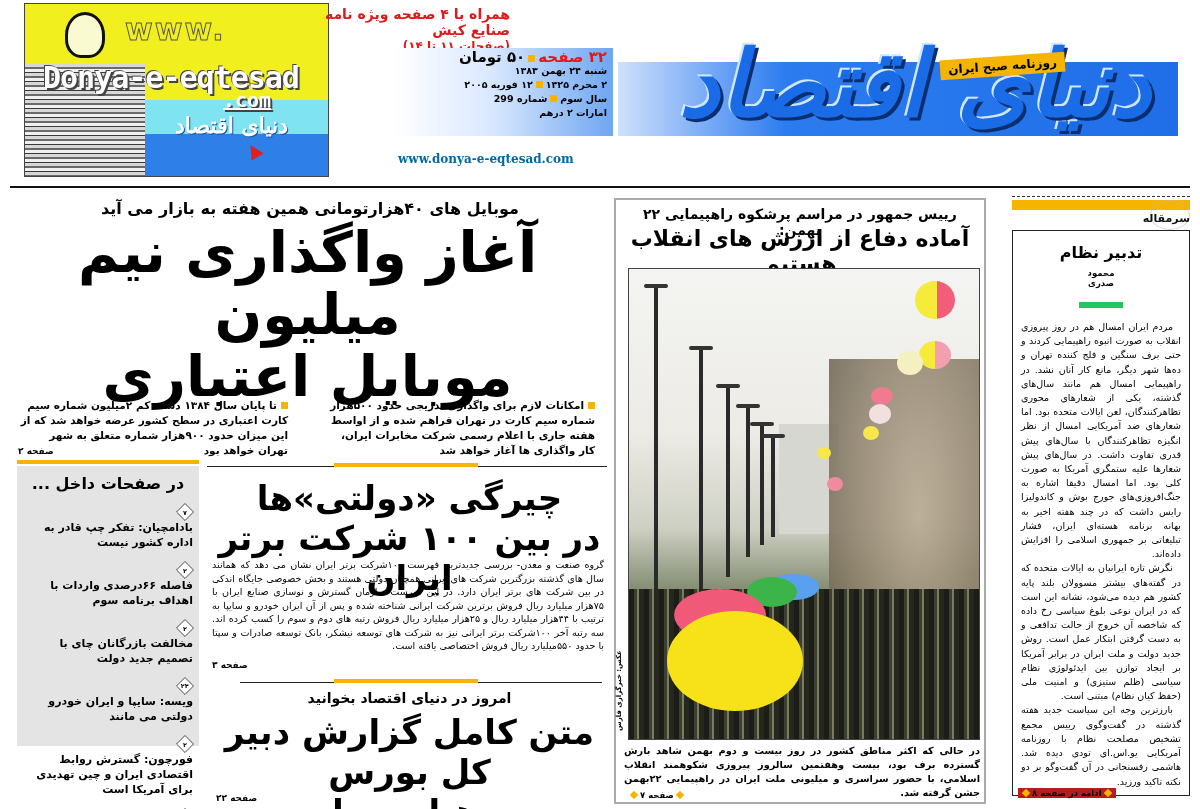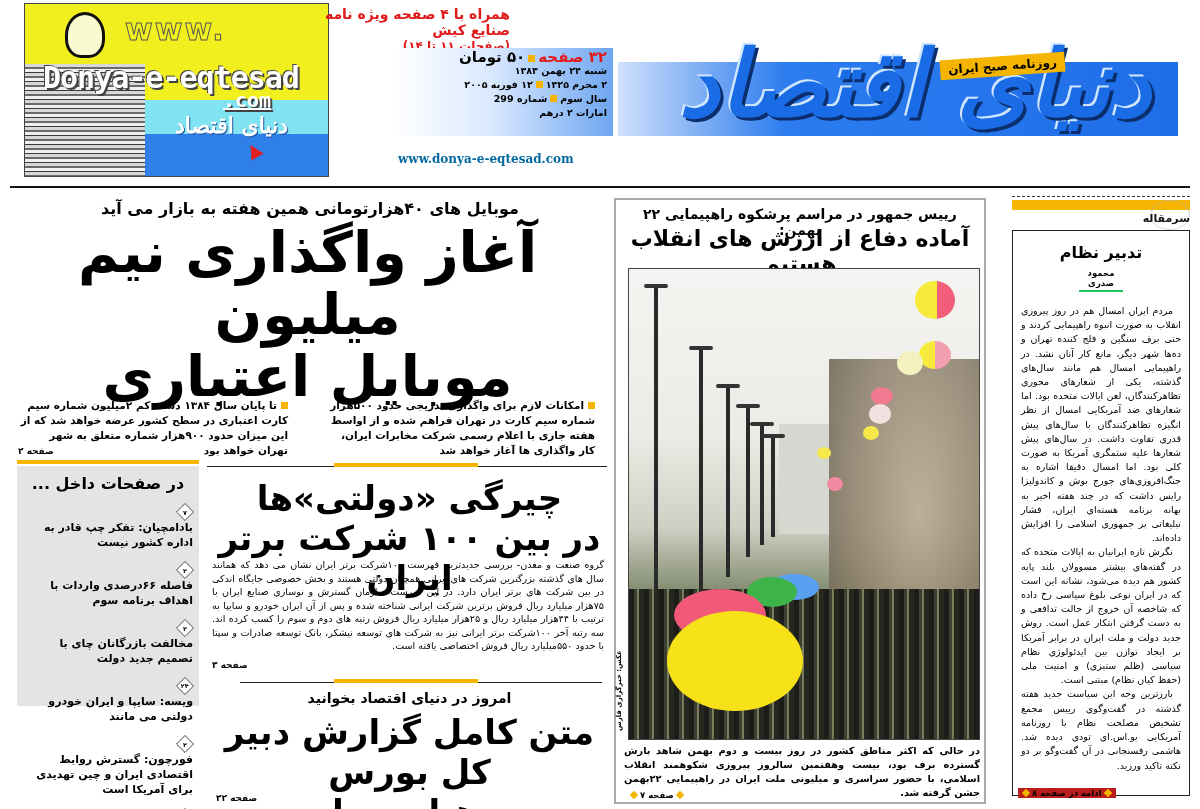--- a/index.html
+++ b/index.html
@@ -40,21 +40,21 @@
   .kicker { left: 20px; top: 199px; width: 580px; text-align: center; font-weight: bold; font-size: 16px; }
   .lead-head { left: 10px; top: 222px; width: 595px; text-align: center; font-weight: 900; font-size: 56px; line-height: 62px; letter-spacing: -1px; }
   .bullet-col { top: 398px; width: 270px; text-align: right; font-size: 10.5px; line-height: 15px; font-weight: bold; }
   .bullet-col .b { display: inline-block; width: 7px; height: 7px; background: #f5b400; margin-left: 4px; }
   .page-ref { font-size: 9px; font-weight: bold; }
 
   .orange-bar { height: 4px; background: #f5b400; }
   .black-line { height: 1px; background: #222; }
 
   
-  .inside-box { left: 17px; top: 466px; width: 182px; height: 240px; background: #e4e4e4; padding: 6px 6px 0 6px; }
+  .inside-box { left: 17px; top: 466px; width: 182px; height: 280px; background: #e4e4e4; padding: 6px 6px 0 6px; }
   .inside-title { text-align: center; font-weight: bold; font-size: 16px; margin: 2px 0 8px; }
   .inside-item { display: flex; flex-direction: column; align-items: flex-start; margin-bottom: 9px; }
   .diamond { flex: 0 0 16px; width: 16px; height: 16px; border: 1.5px solid #222; transform: rotate(45deg) scale(0.8); display: flex; align-items: center; justify-content: center; margin: 3px 0 0 6px; background: #fff; }
   .diamond span { transform: rotate(-45deg); font-size: 8px; font-weight: bold; }
   .inside-text { font-size: 11px; font-weight: bold; line-height: 15px; text-align: right; }
 
   
   .mid-head { left: 212px; top: 478px; width: 395px; text-align: center; font-weight: 900; font-size: 34px; line-height: 40px; }
   .mid-body { left: 212px; top: 558px; width: 392px; text-align: justify; font-size: 9.6px; line-height: 13.5px; }
   .mid-page { left: 212px; top: 660px; font-size: 9px; font-weight: bold; }
@@ -79,21 +79,21 @@
   .photo-page { left: 628px; top: 790px; font-size: 8.5px; font-weight: bold; }
   .dot { display: inline-block; width: 6px; height: 6px; background: #f5b400; transform: rotate(45deg); margin: 0 3px; }
 
   
   .ed-dash { left: 1012px; top: 196px; width: 178px; border-top: 1px dashed #333; }
   .ed-bar { left: 1012px; top: 200px; width: 178px; height: 10px; background: #f5b400; }
   .globe { left: 1150px; top: 200px; width: 40px; height: 30px; border: 1px solid #bbb; border-radius: 50%; opacity: .6; }
   .ed-label { right: 10px; top: 212px; font-size: 11px; font-weight: bold; color: #111; }
   .ed-box { left: 1012px; top: 230px; width: 178px; height: 566px; border: 1.5px solid #222; padding: 6px 8px; }
   .ed-title { text-align: center; font-weight: bold; font-size: 16px; margin-top: 6px; }
-  .ed-author { text-align: center; font-size: 8.5px; font-weight: bold; margin: 6px auto 0; width: 44px; border-bottom: 2px solid #22c55e; padding-bottom: 2px; }
+  .ed-author { text-align: center; font-size: 8.5px; font-weight: bold; margin: 6px auto 0; width: 44px; border-bottom: 6px solid #22c55e; padding-bottom: 14px; }
   .ed-body { margin-top: 12px; text-align: justify; font-size: 9.5px; line-height: 14.2px; }
   .ed-body p { text-indent: 8px; }
   .ed-more { left: 1018px; top: 788px; font-size: 8.5px; font-weight: bold; background: #b91c1c; padding: 0 2px; }
 </style>
 </head>
 <body>
 
 <div class="abs ad-box">
   <div class="ad-yellow"></div>
   <div class="ad-cyan"></div>

